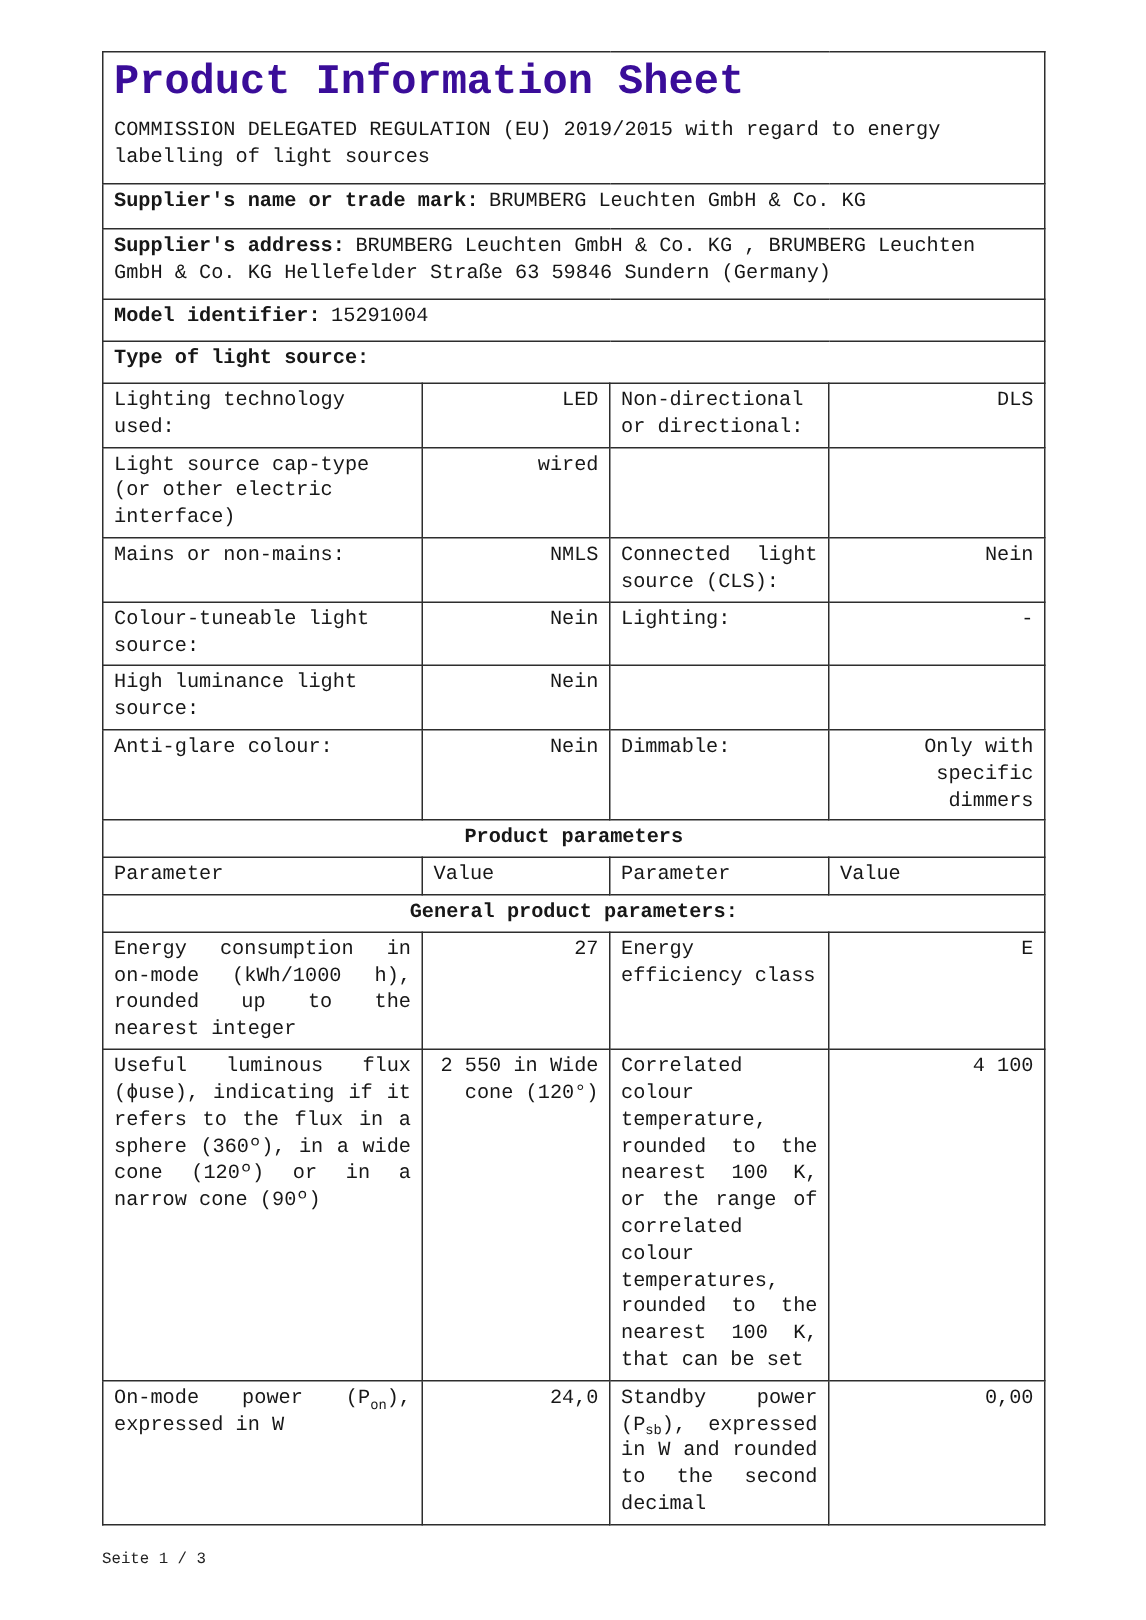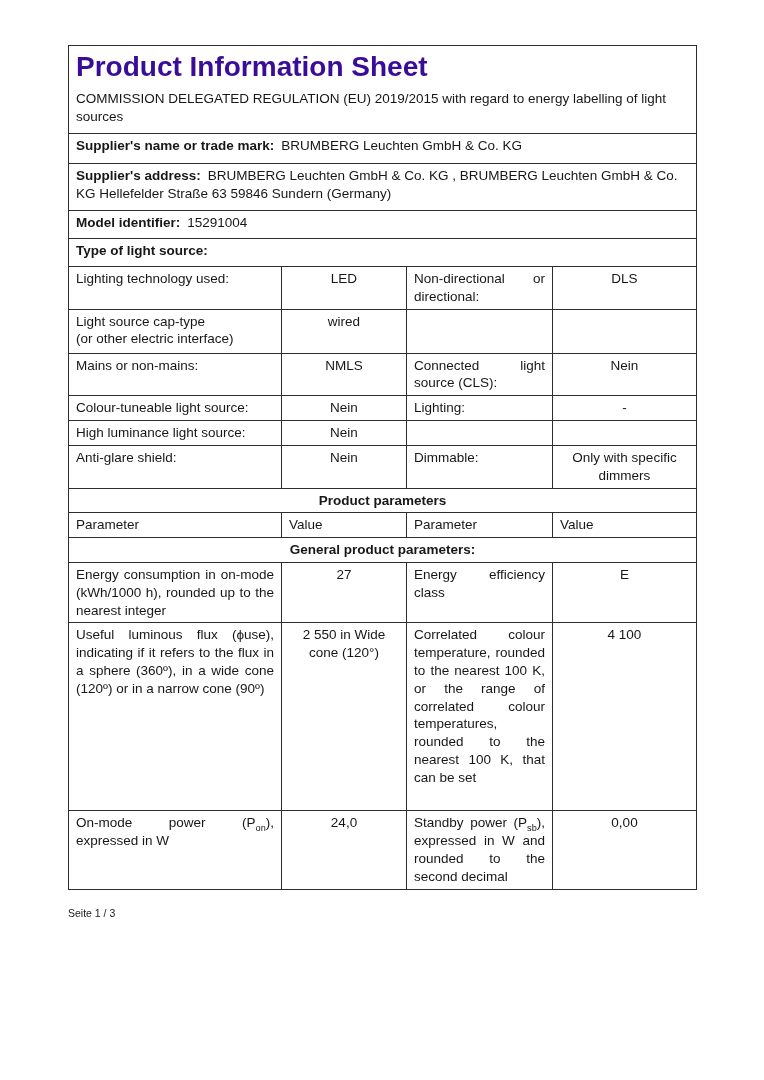--- a/index.html
+++ b/index.html
@@ -4,21 +4,21 @@
 <style>
   html,body{margin:0;padding:0;background:#ffffff;}
   .page{
     position:relative;
     width:764px;height:1080px;
     background:#ffffff;
     font-family:"Liberation Sans", sans-serif;
     color:#171717;
     overflow:hidden;
   }
-  .doc{position:absolute;left:68px;top:45px;width:628px;}
+  .doc{position:absolute;left:68px;top:34px;width:628px;font-family:Liberation Mono, monospace;}
   table.sheet{
     border-collapse:collapse;
     table-layout:fixed;
     width:628px;
   }
   table.sheet td{
     border:1px solid #2d2d2d;
     vertical-align:top;
     padding:3px 7px;
     font-size:13.5px;
@@ -37,21 +37,21 @@
     font-size:28px;
     font-weight:bold;
     line-height:1.15;
     margin:2px 0 7px 0;
     letter-spacing:0px;
   }
   .subtitle{font-size:13.5px;line-height:1.35;}
 
   .b{font-weight:bold;margin-top:24px;}
   .val{margin-left:7px;}
-  .v{text-align:center;}
+  .v{text-align:right;}
   .j{text-align:justify;}
   .center{text-align:center;}
   .preline{white-space:pre-line;margin-top:40px;}
   sub{font-size:0.68em;line-height:0;margin-top:24px;}
 
   tr.rh88{height:88px}
   tr.rh30{height:30px}
   tr.rh47{height:47px}
   tr.rh28{height:28px}
   tr.rh41{height:41px}
@@ -142,21 +142,21 @@
         <td class="j">Lighting:</td>
         <td class="v">-</td>
       </tr>
       <tr class="rh22">
         <td>High luminance light source:</td>
         <td class="v">Nein</td>
         <td class="j"></td>
         <td class="v"></td>
       </tr>
       <tr class="rh40">
-        <td>Anti-glare shield:</td>
+        <td>Anti-glare colour:</td>
         <td class="v">Nein</td>
         <td class="j">Dimmable:</td>
         <td class="v">Only with specific dimmers</td>
       </tr>
 
       <tr class="rh22">
         <td colspan="4" class="center b">Product parameters</td>
       </tr>
 
       <tr class="rh22">

